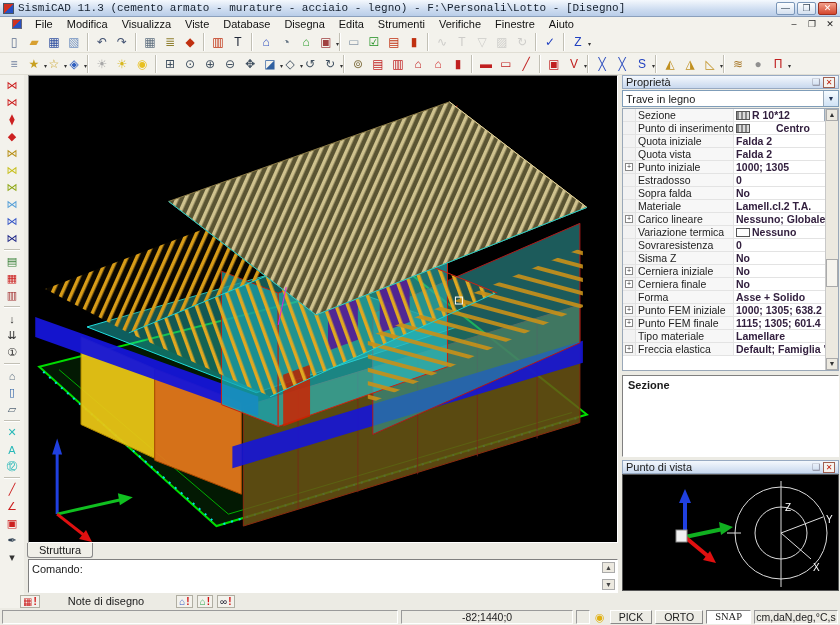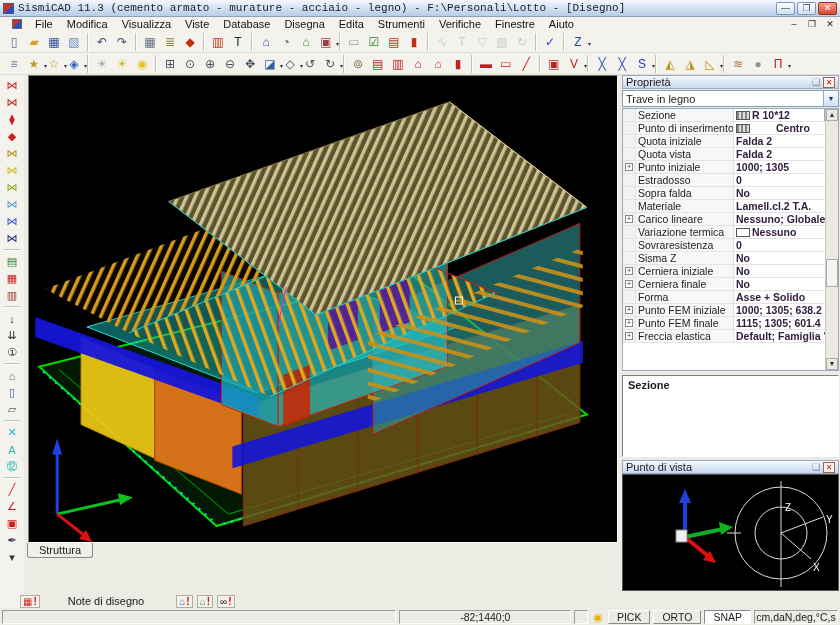--- a/index.html
+++ b/index.html
@@ -110,21 +110,21 @@
   
   #statusbar { position:absolute; left:0; top:609px; width:840px; height:16px; background:#ecebe4;
     display:flex; align-items:center; gap:3px; padding:0 2px; }
   .spanel { height:14px; border:1px solid; border-color:#9a9a9a #ffffff #ffffff #9a9a9a; background:#ecebe4;
     line-height:12px; text-align:center; font-size:10.5px; color:#222; }
   #sp-msg { flex:1; max-width:414px; }
   #sp-coords { width:172px; }
   #sp-gap { width:14px; }
   .sbtn { height:14px; padding:0 8px; border:1px solid; border-color:#ffffff #8a8a8a #8a8a8a #ffffff;
     background:#ecebe4; line-height:12px; font-size:10.5px; color:#222; }
-  .sbtn.active { background:#ffffff; border-color:#8a8a8a #ffffff #ffffff #8a8a8a; }
+  .sbtn.active { background:#ffffff; border-color:#8a8a8a #ffffff #ffffff #8a8a8a;font-family:Liberation Serif, serif; }
   #sp-bulb { font-size:11px; color:#e0b010; line-height:14px; padding:0 2px; }
   #sp-units { width:84px; }
 </style>
 </head>
 <body>
 
 <div id="app">
 
   <div id="titlebar">
     <div id="app-icon"></div>
@@ -515,20 +515,25 @@
         <line x1="28" y1="440" x2="94" y2="425" stroke="#10c020" stroke-width="3"></line>
         <polygon points="104,423 89,419 91,431" fill="#10c020"></polygon>
         <line x1="28" y1="440" x2="56" y2="462" stroke="#e01010" stroke-width="3"></line>
         <polygon points="63,468 50,465 57,456" fill="#e01010"></polygon>
       </g>
     </svg>
   </div>
 
   <div id="struttura-tab">Struttura</div>
 
+  <div id="command-box">
+    <span id="command-label">Comando:</span>
+    <div id="cmd-up" class="cmd-spin">▲</div>
+    <div id="cmd-down" class="cmd-spin">▼</div>
+  </div>
 
   <div id="note-row">
     <div class="note-chip">
         <span style="color:#cc2020">▦</span>
         <span class="bang">!</span>
       </div>
     <span id="note-label">Note di disegno</span>
     <div class="note-chip">
         <span style="color:#3050c0">⌂</span>
         <span class="bang">!</span>
@@ -684,20 +689,27 @@
               <span style="flex: 1 1 0%; overflow: hidden;">1000; 1305; 638.2</span>
             </div>
           </div>
           <div class="prow">
             <div class="pexp">
               <div class="box">+</div>
             </div>
             <div class="plabel">Punto FEM finale</div>
             <div class="pval">
               <span style="flex: 1 1 0%; overflow: hidden;">1115; 1305; 601.4</span>
+            </div>
+          </div>
+          <div class="prow">
+            <div class="pexp"></div>
+            <div class="plabel">Tipo materiale</div>
+            <div class="pval">
+              <span style="flex: 1 1 0%; overflow: hidden;">Lamellare</span>
             </div>
           </div>
           <div class="prow">
             <div class="pexp">
               <div class="box">+</div>
             </div>
             <div class="plabel">Freccia elastica</div>
             <div class="pval">
               <span style="flex: 1 1 0%; overflow: hidden;">Default; Famiglia "L</span>
             </div>

